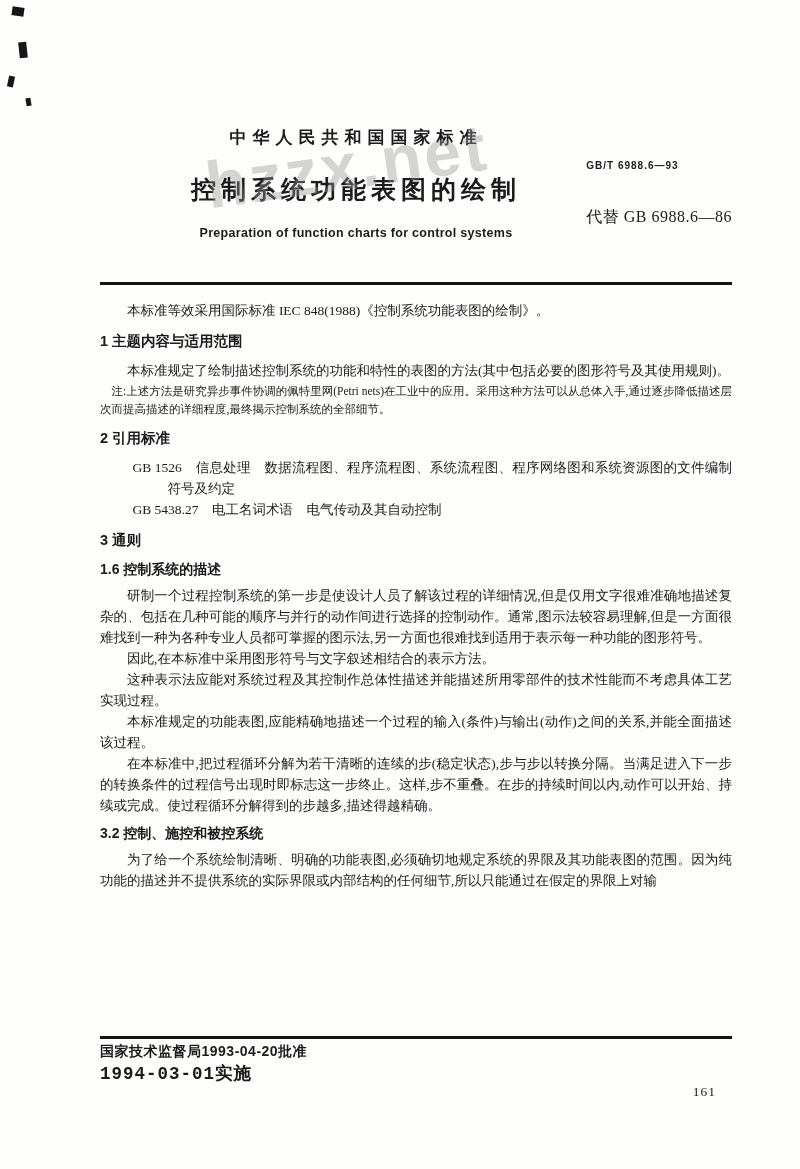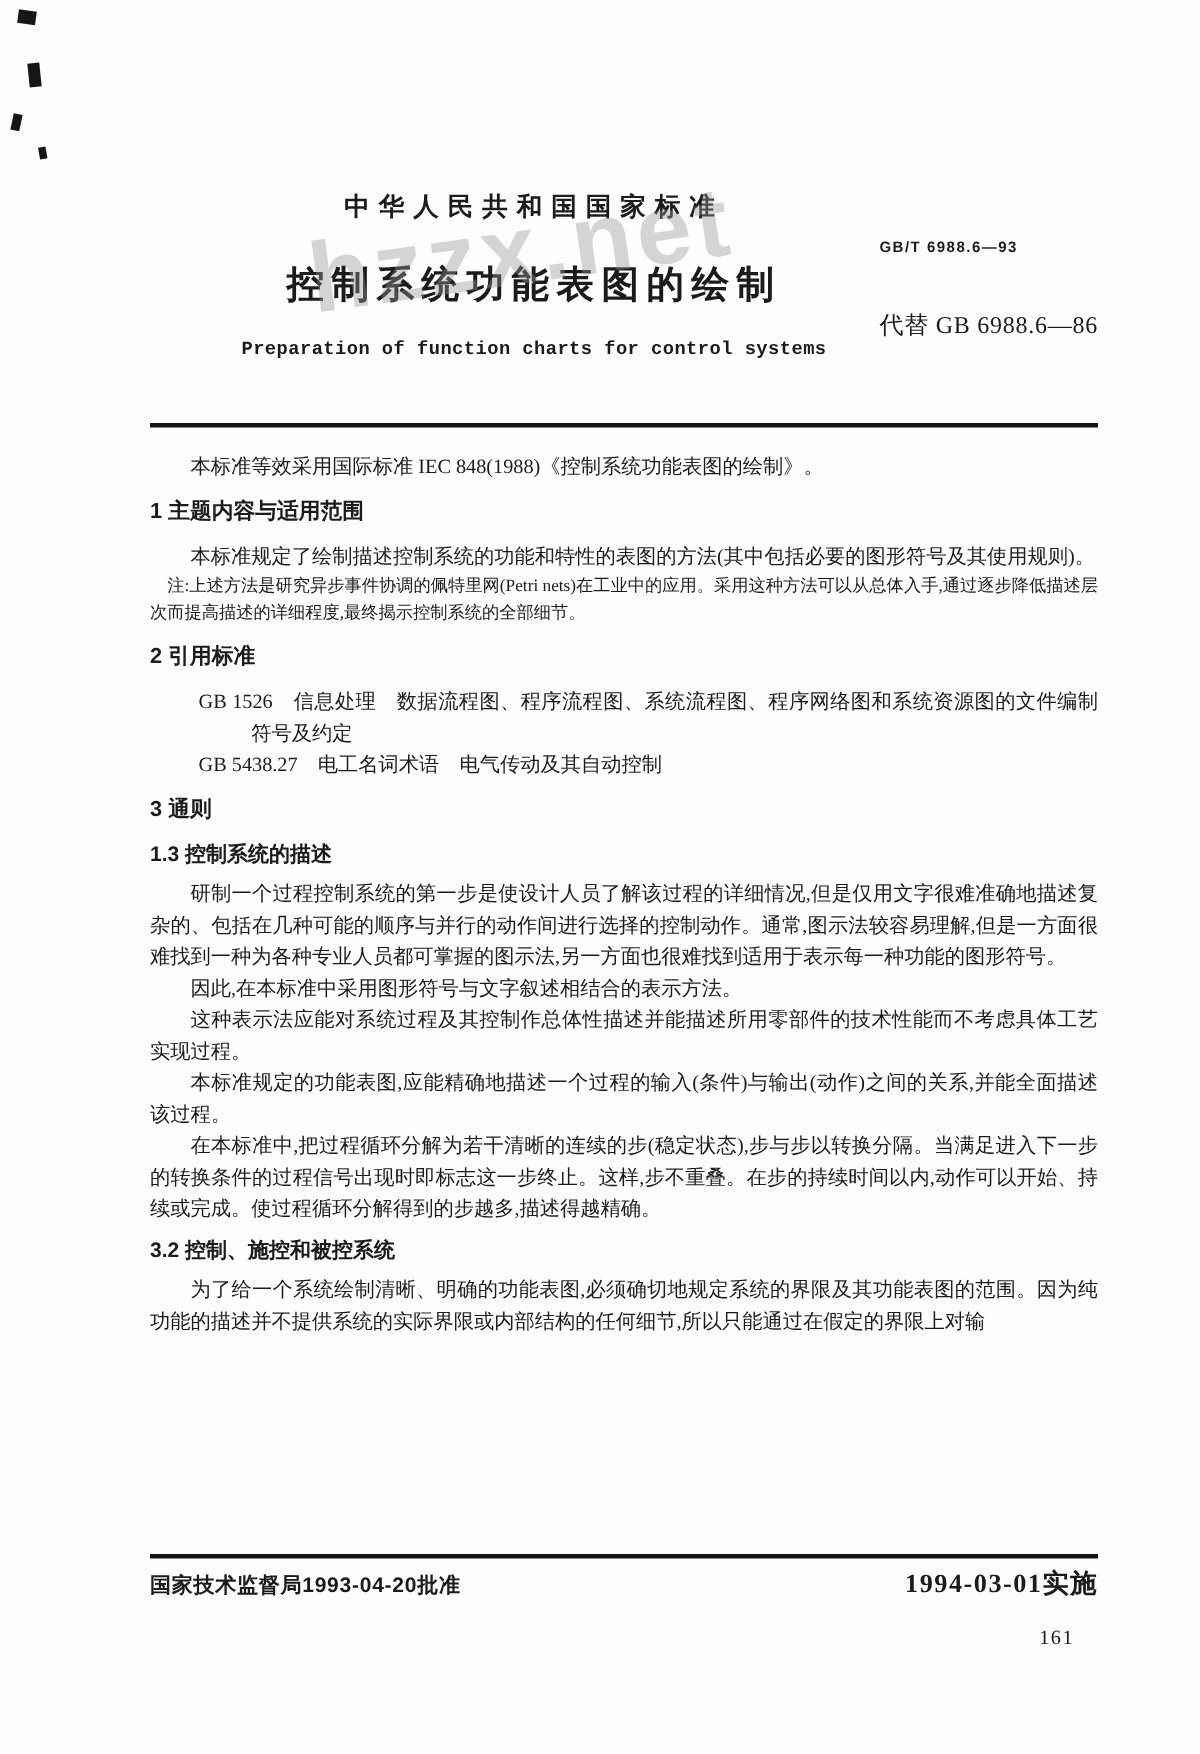--- a/index.html
+++ b/index.html
@@ -47,21 +47,21 @@
     letter-spacing: 6px;
   }
   .doc-title {
     font-family: "Liberation Sans", sans-serif;
     font-weight: bold;
     font-size: 25px;
     letter-spacing: 5px;
     margin: 24px 0 20px 0;
   }
   .doc-title-en {
-    font-family: Liberation Mono, monospace;
+    font-family: Liberation Sans, sans-serif;
     font-weight: bold;
     font-size: 12.5px;
     letter-spacing: 0.3px;
   }
   .std-code-block { position: absolute; top: 34px; right: 0; text-align: left; }
   .std-code {
     font-family: "Liberation Sans", sans-serif;
     font-weight: bold;
     font-size: 10px;
     letter-spacing: 1px;
@@ -104,29 +104,30 @@
 
   
   .doc-footer {
     position: absolute;
     top: 1043px;
     left: 100px;
     width: 632px;
     display: flex;
     justify-content: space-between;
     align-items: baseline;
+    flex-direction: column;
   }
   .footer-left {
     font-family: "Liberation Sans", sans-serif;
     font-weight: bold;
     font-size: 14px;
     letter-spacing: 0.5px;
   }
   .footer-right {
-    font-family: Liberation Serif, serif;
+    font-family: Liberation Mono, monospace;
     font-weight: bold;
     font-size: 17.5px;
     letter-spacing: 1px;
   }
   .page-number {
     position: absolute;
     top: 1084px;
     right: 84px;
     font-size: 13.5px;
     letter-spacing: 1px;
@@ -160,21 +161,21 @@
 
   <main class="doc-body">
     <p class="para">本标准等效采用国际标准 IEC 848(1988)《控制系统功能表图的绘制》。</p>
     <div class="heading">1  主题内容与适用范围</div>
     <p class="para">本标准规定了绘制描述控制系统的功能和特性的表图的方法(其中包括必要的图形符号及其使用规则)。</p>
     <p class="note">注:上述方法是研究异步事件协调的佩特里网(Petri nets)在工业中的应用。采用这种方法可以从总体入手,通过逐步降低描述层次而提高描述的详细程度,最终揭示控制系统的全部细节。</p>
     <div class="heading">2  引用标准</div>
     <p class="ref">GB 1526　信息处理　数据流程图、程序流程图、系统流程图、程序网络图和系统资源图的文件编制符号及约定</p>
     <p class="ref">GB 5438.27　电工名词术语　电气传动及其自动控制</p>
     <div class="heading">3  通则</div>
-    <div class="subheading">1.3  控制系统的描述</div>
+    <div class="subheading">1.6  控制系统的描述</div>
     <p class="para">研制一个过程控制系统的第一步是使设计人员了解该过程的详细情况,但是仅用文字很难准确地描述复杂的、包括在几种可能的顺序与并行的动作间进行选择的控制动作。通常,图示法较容易理解,但是一方面很难找到一种为各种专业人员都可掌握的图示法,另一方面也很难找到适用于表示每一种功能的图形符号。</p>
     <p class="para">因此,在本标准中采用图形符号与文字叙述相结合的表示方法。</p>
     <p class="para">这种表示法应能对系统过程及其控制作总体性描述并能描述所用零部件的技术性能而不考虑具体工艺实现过程。</p>
     <p class="para">本标准规定的功能表图,应能精确地描述一个过程的输入(条件)与输出(动作)之间的关系,并能全面描述该过程。</p>
     <p class="para">在本标准中,把过程循环分解为若干清晰的连续的步(稳定状态),步与步以转换分隔。当满足进入下一步的转换条件的过程信号出现时即标志这一步终止。这样,步不重叠。在步的持续时间以内,动作可以开始、持续或完成。使过程循环分解得到的步越多,描述得越精确。</p>
     <div class="subheading">3.2  控制、施控和被控系统</div>
     <p class="para">为了给一个系统绘制清晰、明确的功能表图,必须确切地规定系统的界限及其功能表图的范围。因为纯功能的描述并不提供系统的实际界限或内部结构的任何细节,所以只能通过在假定的界限上对输</p>
   </main>
 
   <div class="rule rule-bottom"></div>

